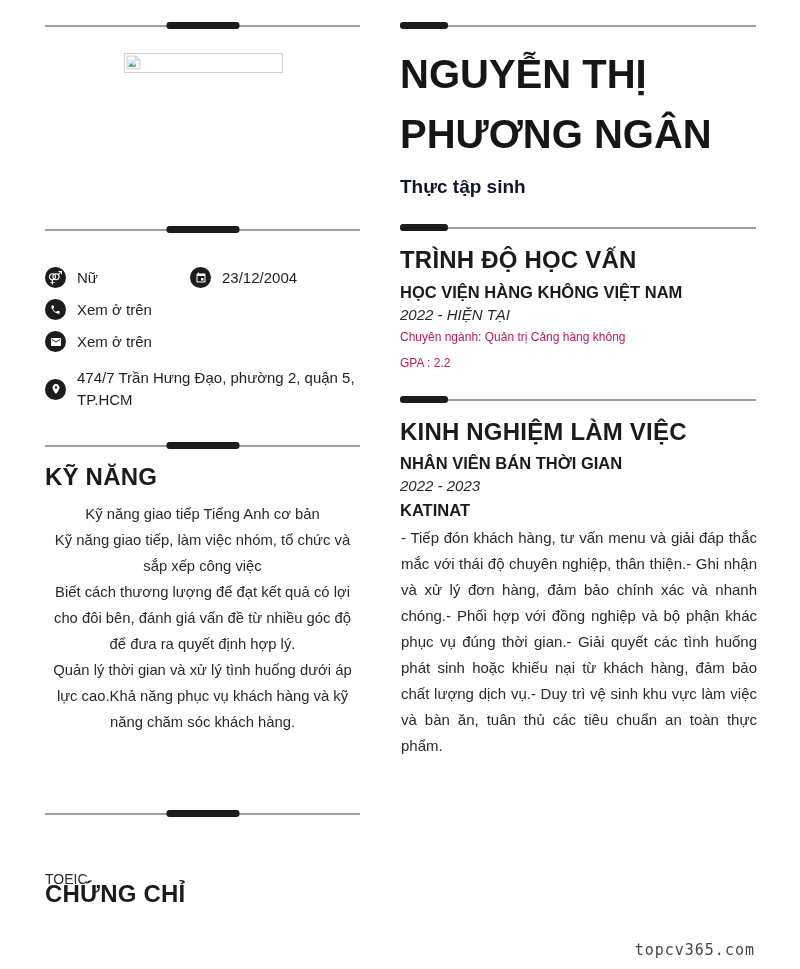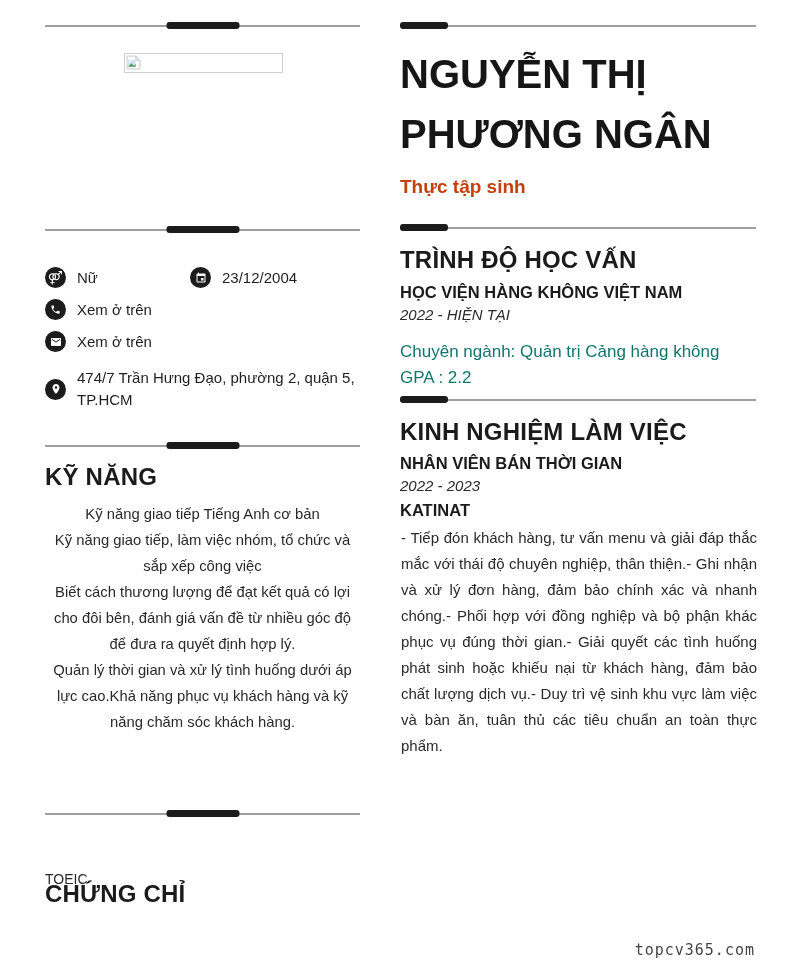--- a/index.html
+++ b/index.html
@@ -51,25 +51,25 @@
   
   .skills-body { position:absolute; top:501px; left:0; width:315px;
                  font-size:14.8px; line-height:26px; color:#2a2a2a;text-align:center; }
   .cert-item { position:absolute; top:871px; font-size:14px; color:#2a2a2a; }
 
   
   .cv-name {
     position:absolute; top:44px; left:0; width:356px;
     font-size:40px; line-height:60px; font-weight:700; color:#161616; letter-spacing:0px;
   }
-  .cv-position { position:absolute; top:176px; font-size:19px; font-weight:700; color:#c2410c; }
+  .cv-position { position:absolute; top:176px; font-size:19px; font-weight:700; color:#0f172a; }
 
   .sub-heading { position:absolute; font-size:16.5px; font-weight:700; color:#1b1b1b; }
   .date-line   { position:absolute; font-size:15px; font-style:italic; color:#2a2a2a; }
-  .plain-line  { position:absolute; font-size:17px; color:#0f766e;margin-top:12px; }
+  .plain-line  { position:absolute; font-size:12px; color:#be185d; }
   .exp-desc {
     position:absolute; top:525px; left:1px; width:356px;
     font-size:15px; line-height:26px; color:#2a2a2a; text-align:justify;
   }
 
   .watermark {
     position:absolute; right:45px; bottom:10px;
     font-family:"DejaVu Sans Mono","Liberation Mono",monospace;
     font-size:15px; color:#454545; letter-spacing:1px;
   }

